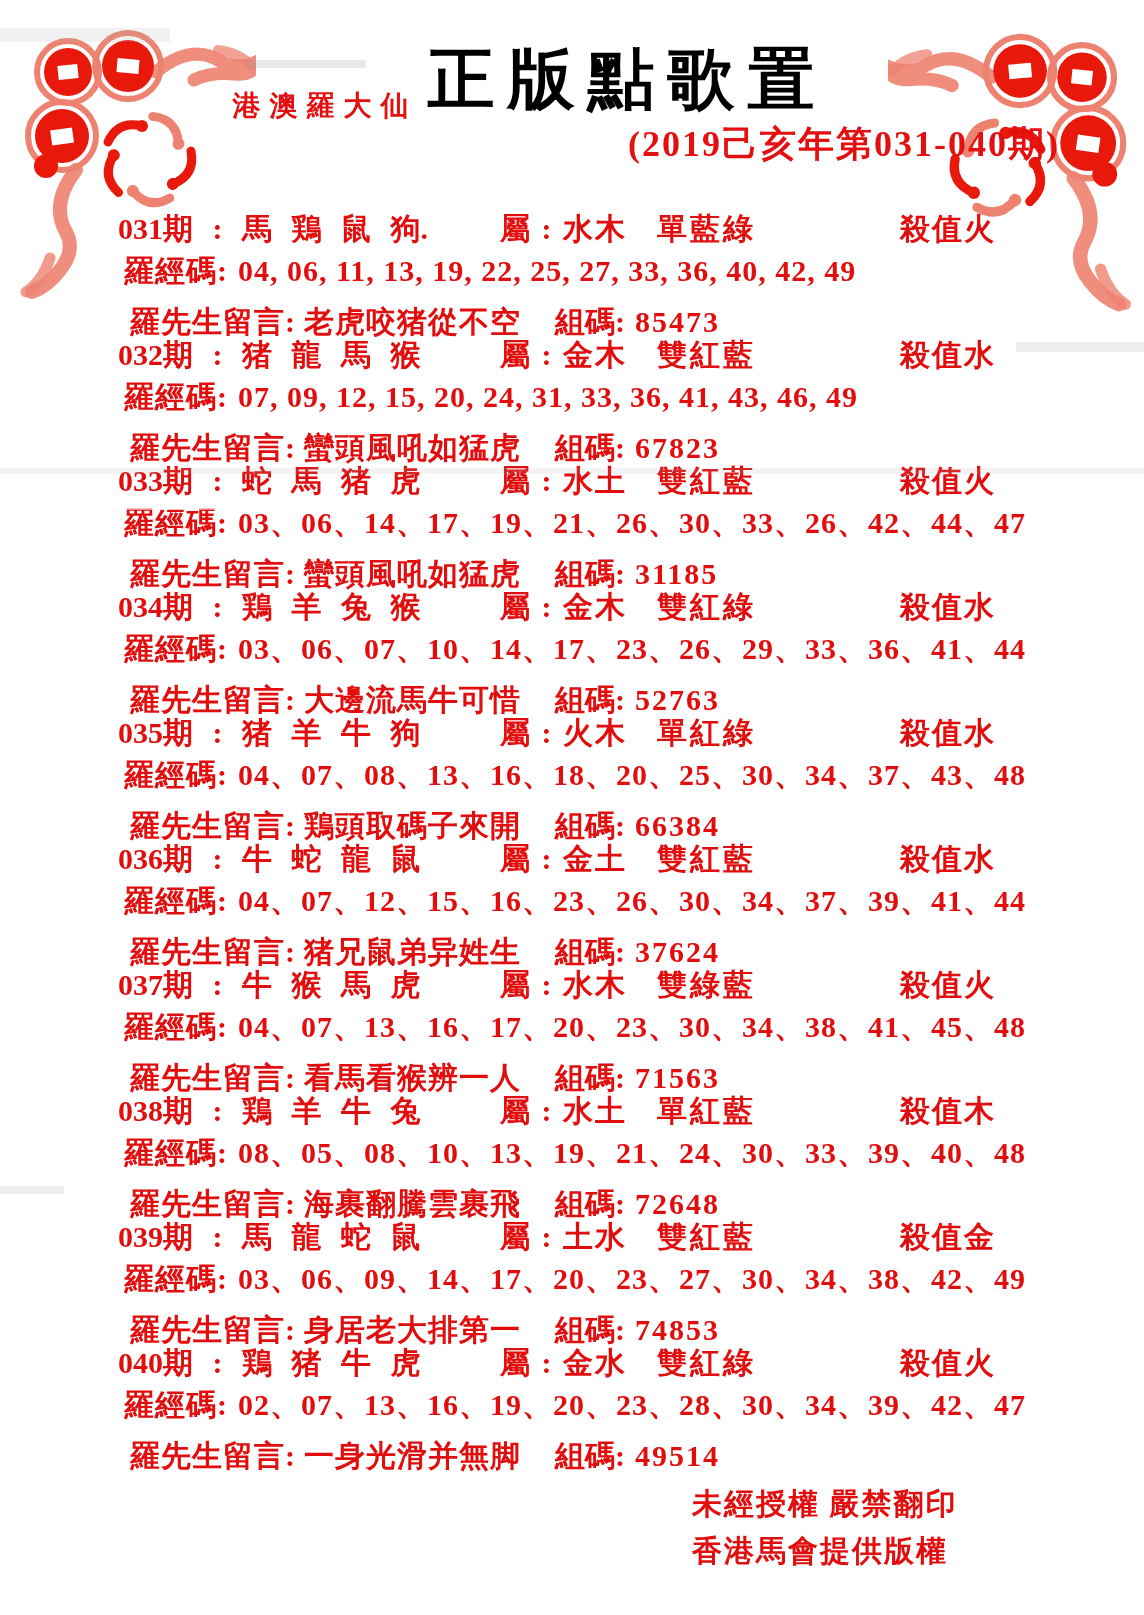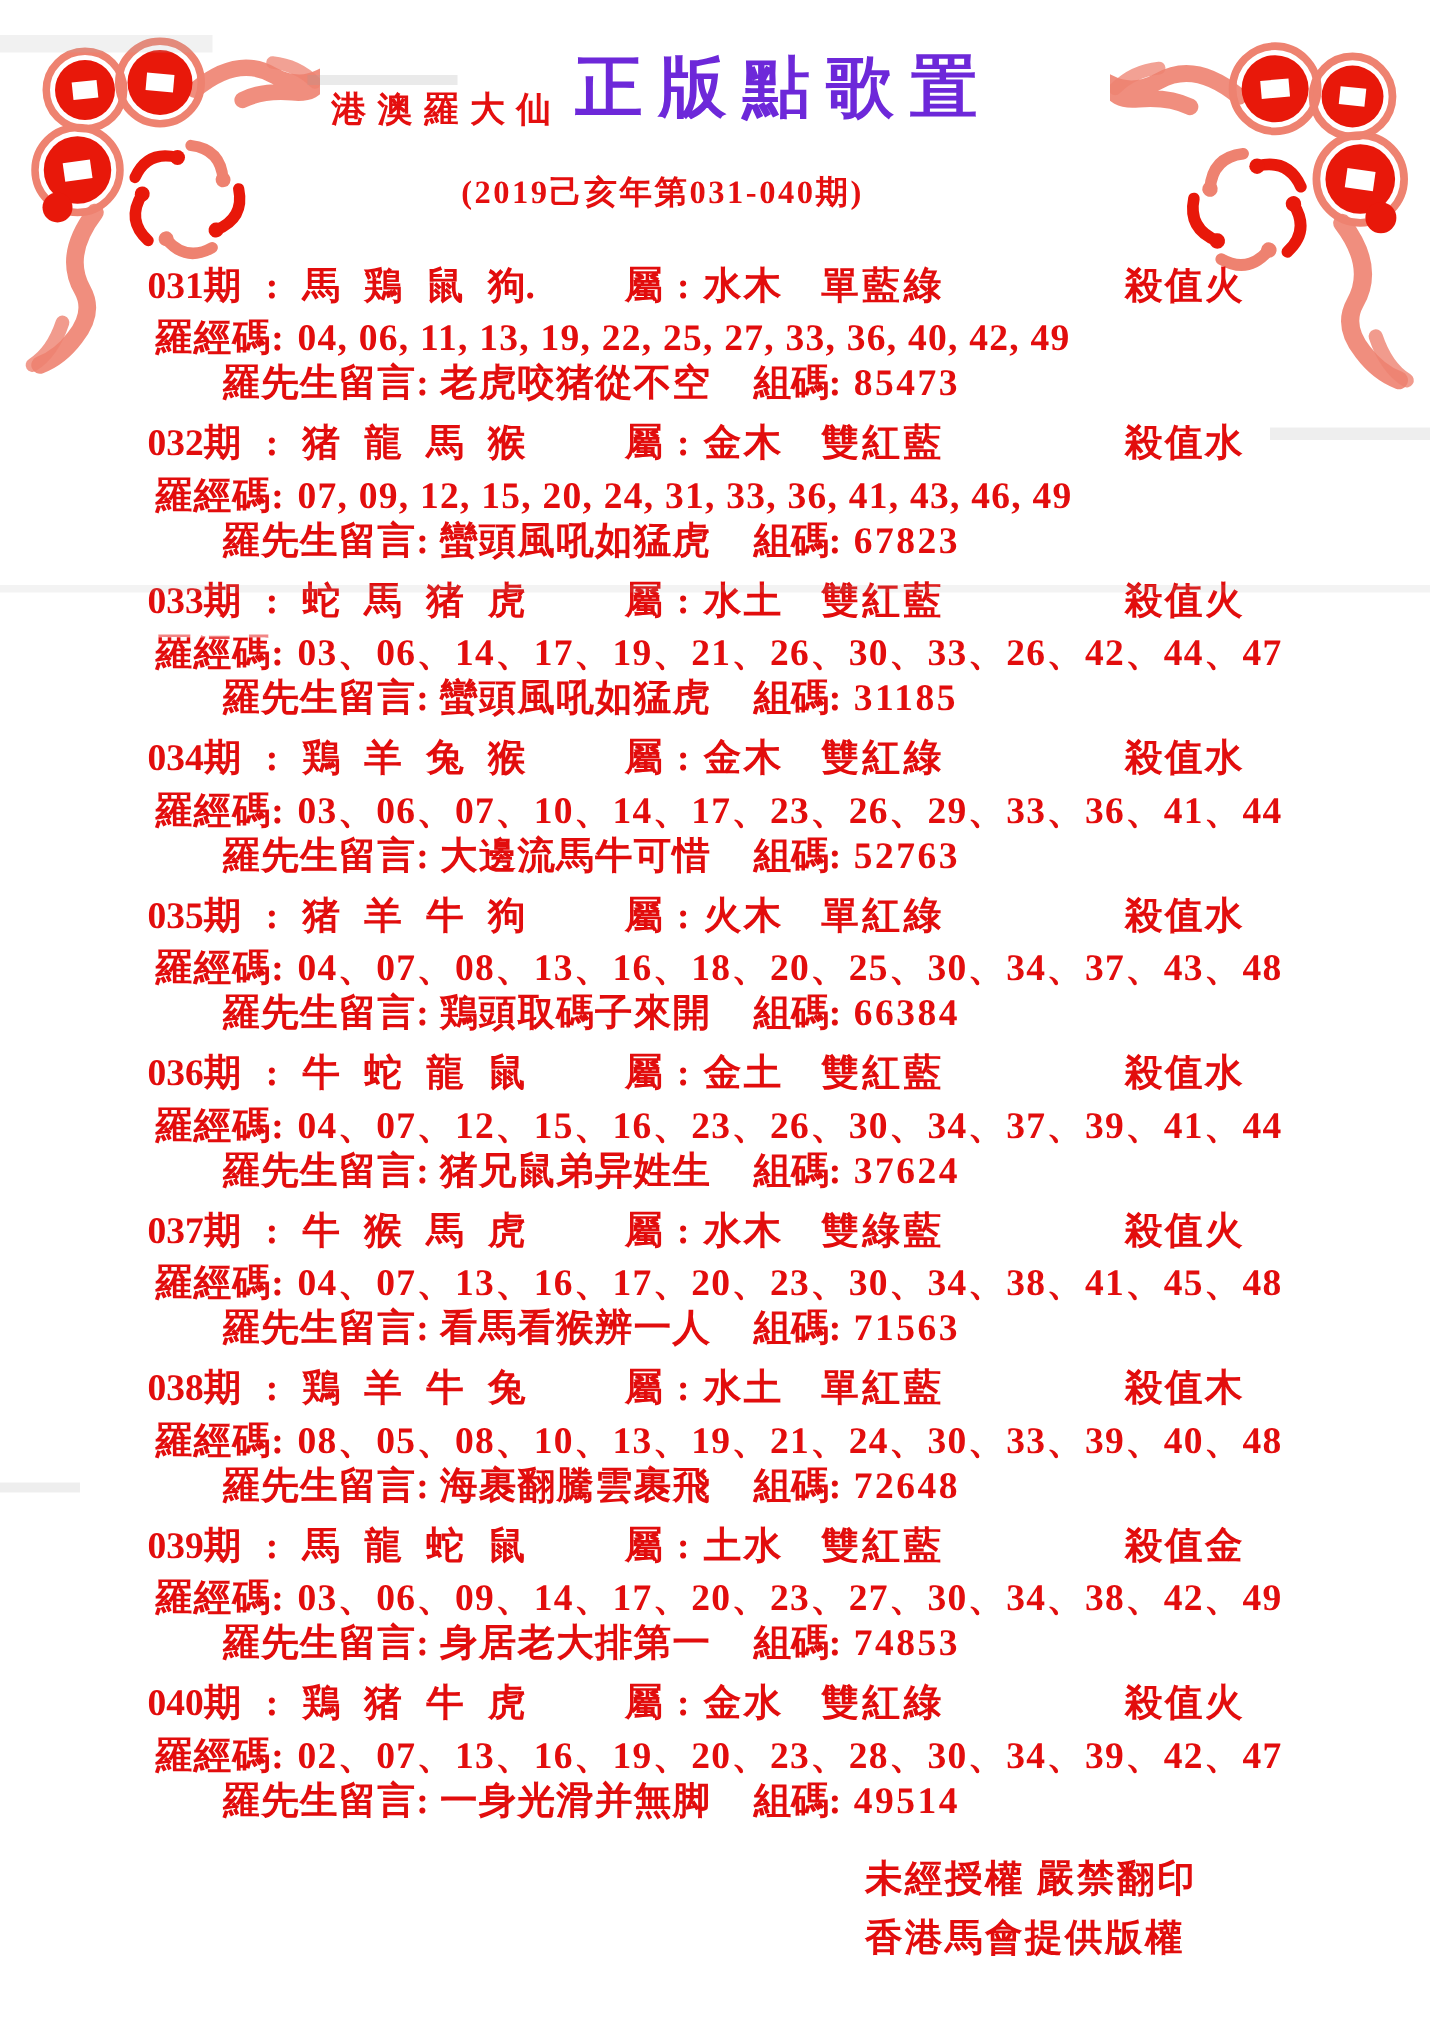--- a/index.html
+++ b/index.html
@@ -12,32 +12,32 @@
     color:#e20d0d;
     font-weight:700;
   }
   
   .title{
     position:absolute;top:34px;left:0;width:1060px;
     display:flex;justify-content:center;align-items:flex-end;gap:10px;
     white-space:nowrap;
   }
   .title .t1{font-size:28px;letter-spacing:9px;color:#e40f0f;}
-  .title .t2{font-size:54px;letter-spacing:13px;color:#6d28d9;}
+  .title .t2{font-size:67px;letter-spacing:13px;color:#000000;}
   .subtitle{
-    position:absolute;top:136px;left:0;width:1060px;
-    text-align:center;font-size:26px;letter-spacing:2px;color:#e40f0f;
+    position:absolute;top:120px;left:0;width:1060px;
+    text-align:right;font-size:36px;letter-spacing:2px;color:#e40f0f;
   }
   
   .issues{position:absolute;top:212px;left:100px;width:1000px;}
   .issue-block{position:relative;height:126px;}
   .row{position:absolute;white-space:nowrap;font-size:30px;line-height:34px;}
   .row-a{top:0;left:0;width:100%;height:36px;}
   .row-b{top:42px;left:24px;}
-  .row-c{top:78px;left:30px;margin-left:48px;}
+  .row-c{top:93px;left:30px;}
   .f-animals{position:absolute;left:18px;word-spacing:12px;}
   .f-shu{position:absolute;left:400px;letter-spacing:2px;}
   .f-colors{position:absolute;left:557px;letter-spacing:3px;}
   .f-kill{position:absolute;left:800px;letter-spacing:2px;}
   .lbl{letter-spacing:1px;}
   .codes-vals{margin-left:10px;letter-spacing:1px;}
   .msg-text{margin-left:8px;letter-spacing:1px;}
   .grp-lbl{margin-left:34px;}
   .grp-val{margin-left:10px;letter-spacing:2px;}
   

